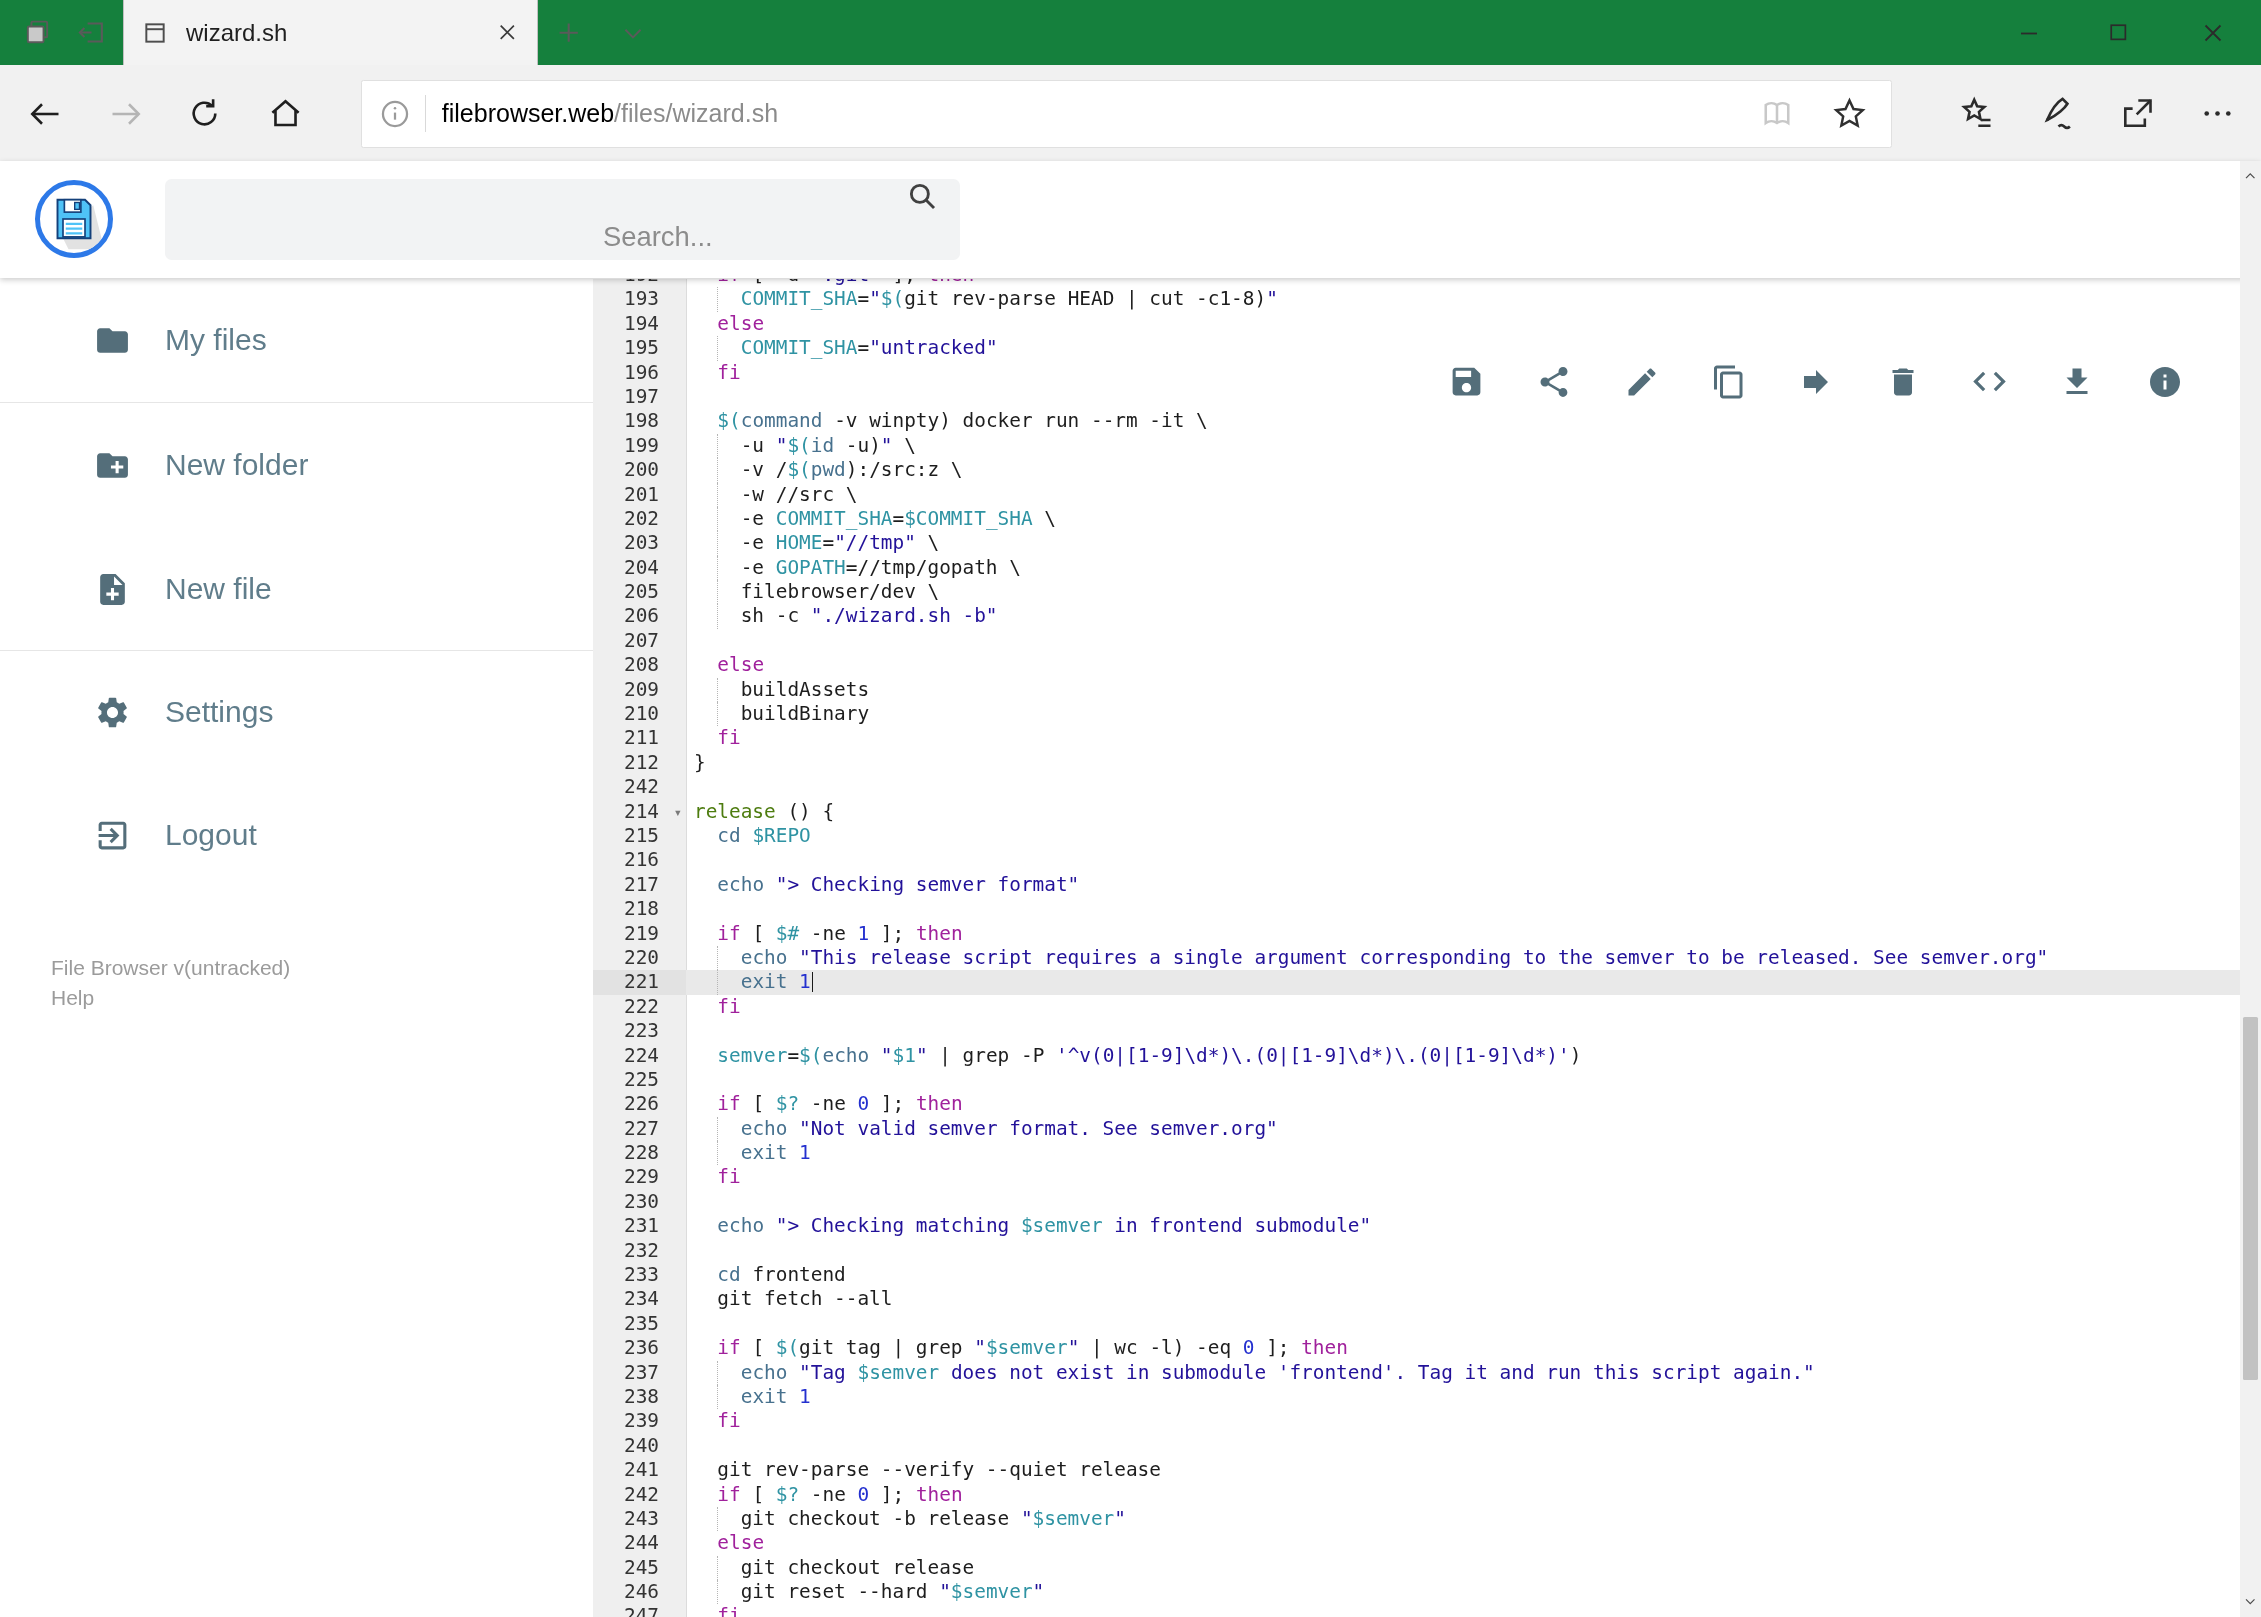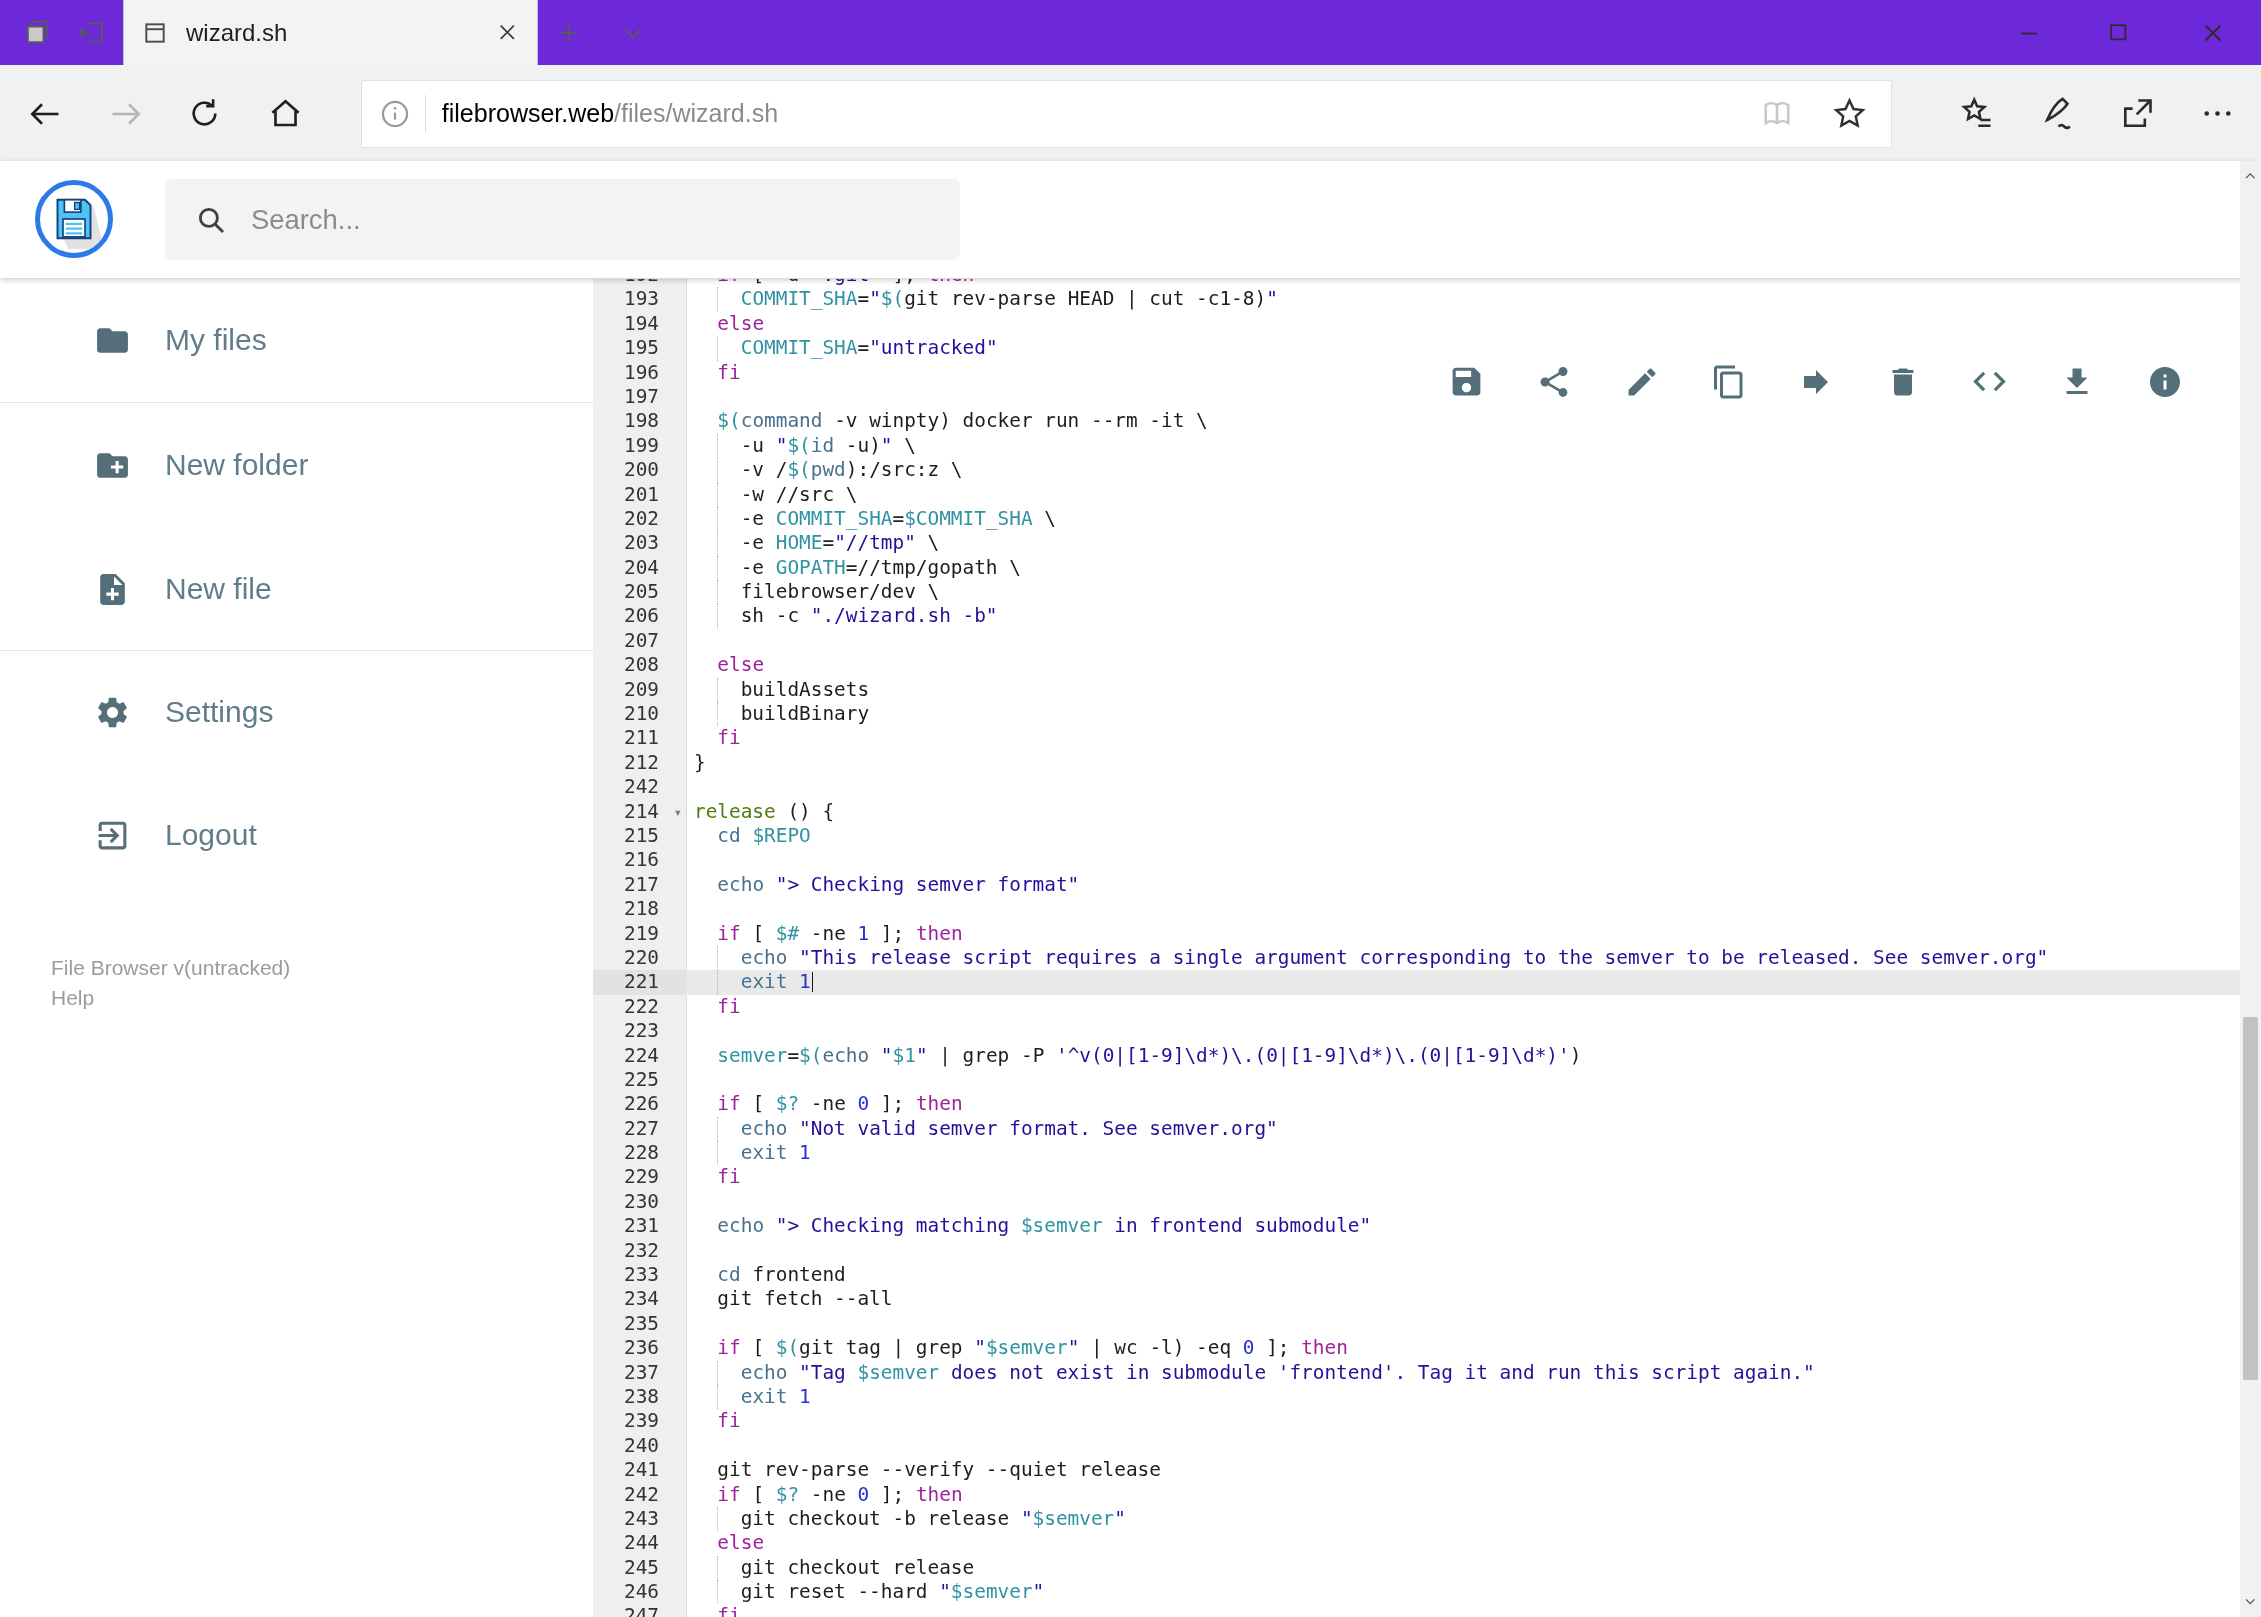--- a/index.html
+++ b/index.html
@@ -2,21 +2,21 @@
 <html style="font-size:13px"><head>
 <meta charset="utf-8">
 <style>
   html,body{margin:0;padding:0;}
   body{width:2261px;height:1617px;overflow:hidden;position:relative;background:#fff;
        font-family:"Liberation Sans",sans-serif;-webkit-font-smoothing:antialiased;}
   svg{display:block;}
   .btn{background:none;border:none;padding:0;cursor:pointer;}
 
   
-  .titlebar{position:absolute;top:0;left:0;right:0;height:74px;background:#6d28d9;}
+  .titlebar{position:absolute;top:0;left:0;right:0;height:74px;background:#15803d;}
   .tb-icon{position:absolute;top:0;height:65px;width:52px;display:flex;align-items:center;justify-content:center;color:#5a5a5a;}
   .tab{position:absolute;left:123px;top:0;width:415px;height:65px;background:#f3f3f3;
        border-left:0.8px solid #c0c0c0;border-right:0.8px solid #c0c0c0;box-sizing:border-box;
        display:flex;align-items:center;padding:0 18px;}
   .tab-title{font-size:24px;color:#1f1f1f;margin-left:18px;flex:1;white-space:nowrap;overflow:hidden;}
   .win-ctl{position:absolute;top:0;height:65px;width:73px;display:flex;align-items:center;justify-content:center;color:#2b2b2b;}
 
   
   .navbar{position:absolute;top:65px;left:0;right:0;height:97px;background:#f1f1f1;}
   .nav-btn{position:absolute;top:20px;width:57px;height:57px;display:flex;align-items:center;justify-content:center;color:#252525;}
@@ -27,21 +27,21 @@
   .url{font-size:25px;white-space:nowrap;}
   .url .host{color:#000000;} .url .path{color:#8b8b8b;}
   .addr-right{margin-left:auto;display:flex;align-items:center;gap:36px;padding-right:22.6px;}
 
   
   .appheader{position:absolute;top:161px;left:0;right:0;height:117px;background:#fff;
              box-shadow:0 2.4px 5.7px rgba(0,0,0,.20);z-index:6;}
   .logo{position:absolute;left:35px;top:19.4px;width:78px;height:78px;border-radius:50%;
         border:5.7px solid #2d79e8;background:#fff;box-sizing:border-box;overflow:hidden;display:flex;align-items:center;justify-content:center;}
   .search{position:absolute;left:165px;top:18px;width:795px;height:81px;background:#f2f3f4;border-radius:6.5px;
-          display:flex;align-items:center;}
+          display:flex;align-items:flex-end;flex-direction:column;}
   .search input{flex:1;border:none;background:transparent;outline:none;font-size:27.4px;color:#333;
                 font-family:"Liberation Sans",sans-serif;}
   .search input::placeholder{color:#8c8c8c;}
   .search .mag{margin:0 21px 0 29px;color:#404040;}
   .hact{position:absolute;top:190px;width:61px;height:61px;display:flex;align-items:center;justify-content:center;color:#546e7a;}
 
   
   .sidebar{position:absolute;top:279px;left:0;width:593px;height:1338px;background:#fff;}
   .side-item{position:absolute;left:0;width:593px;height:66px;display:flex;align-items:center;color:#607d8b;margin-left:44px;}
   .side-item .sicon{margin:0 34px 0 50px;color:#546e7a;}

